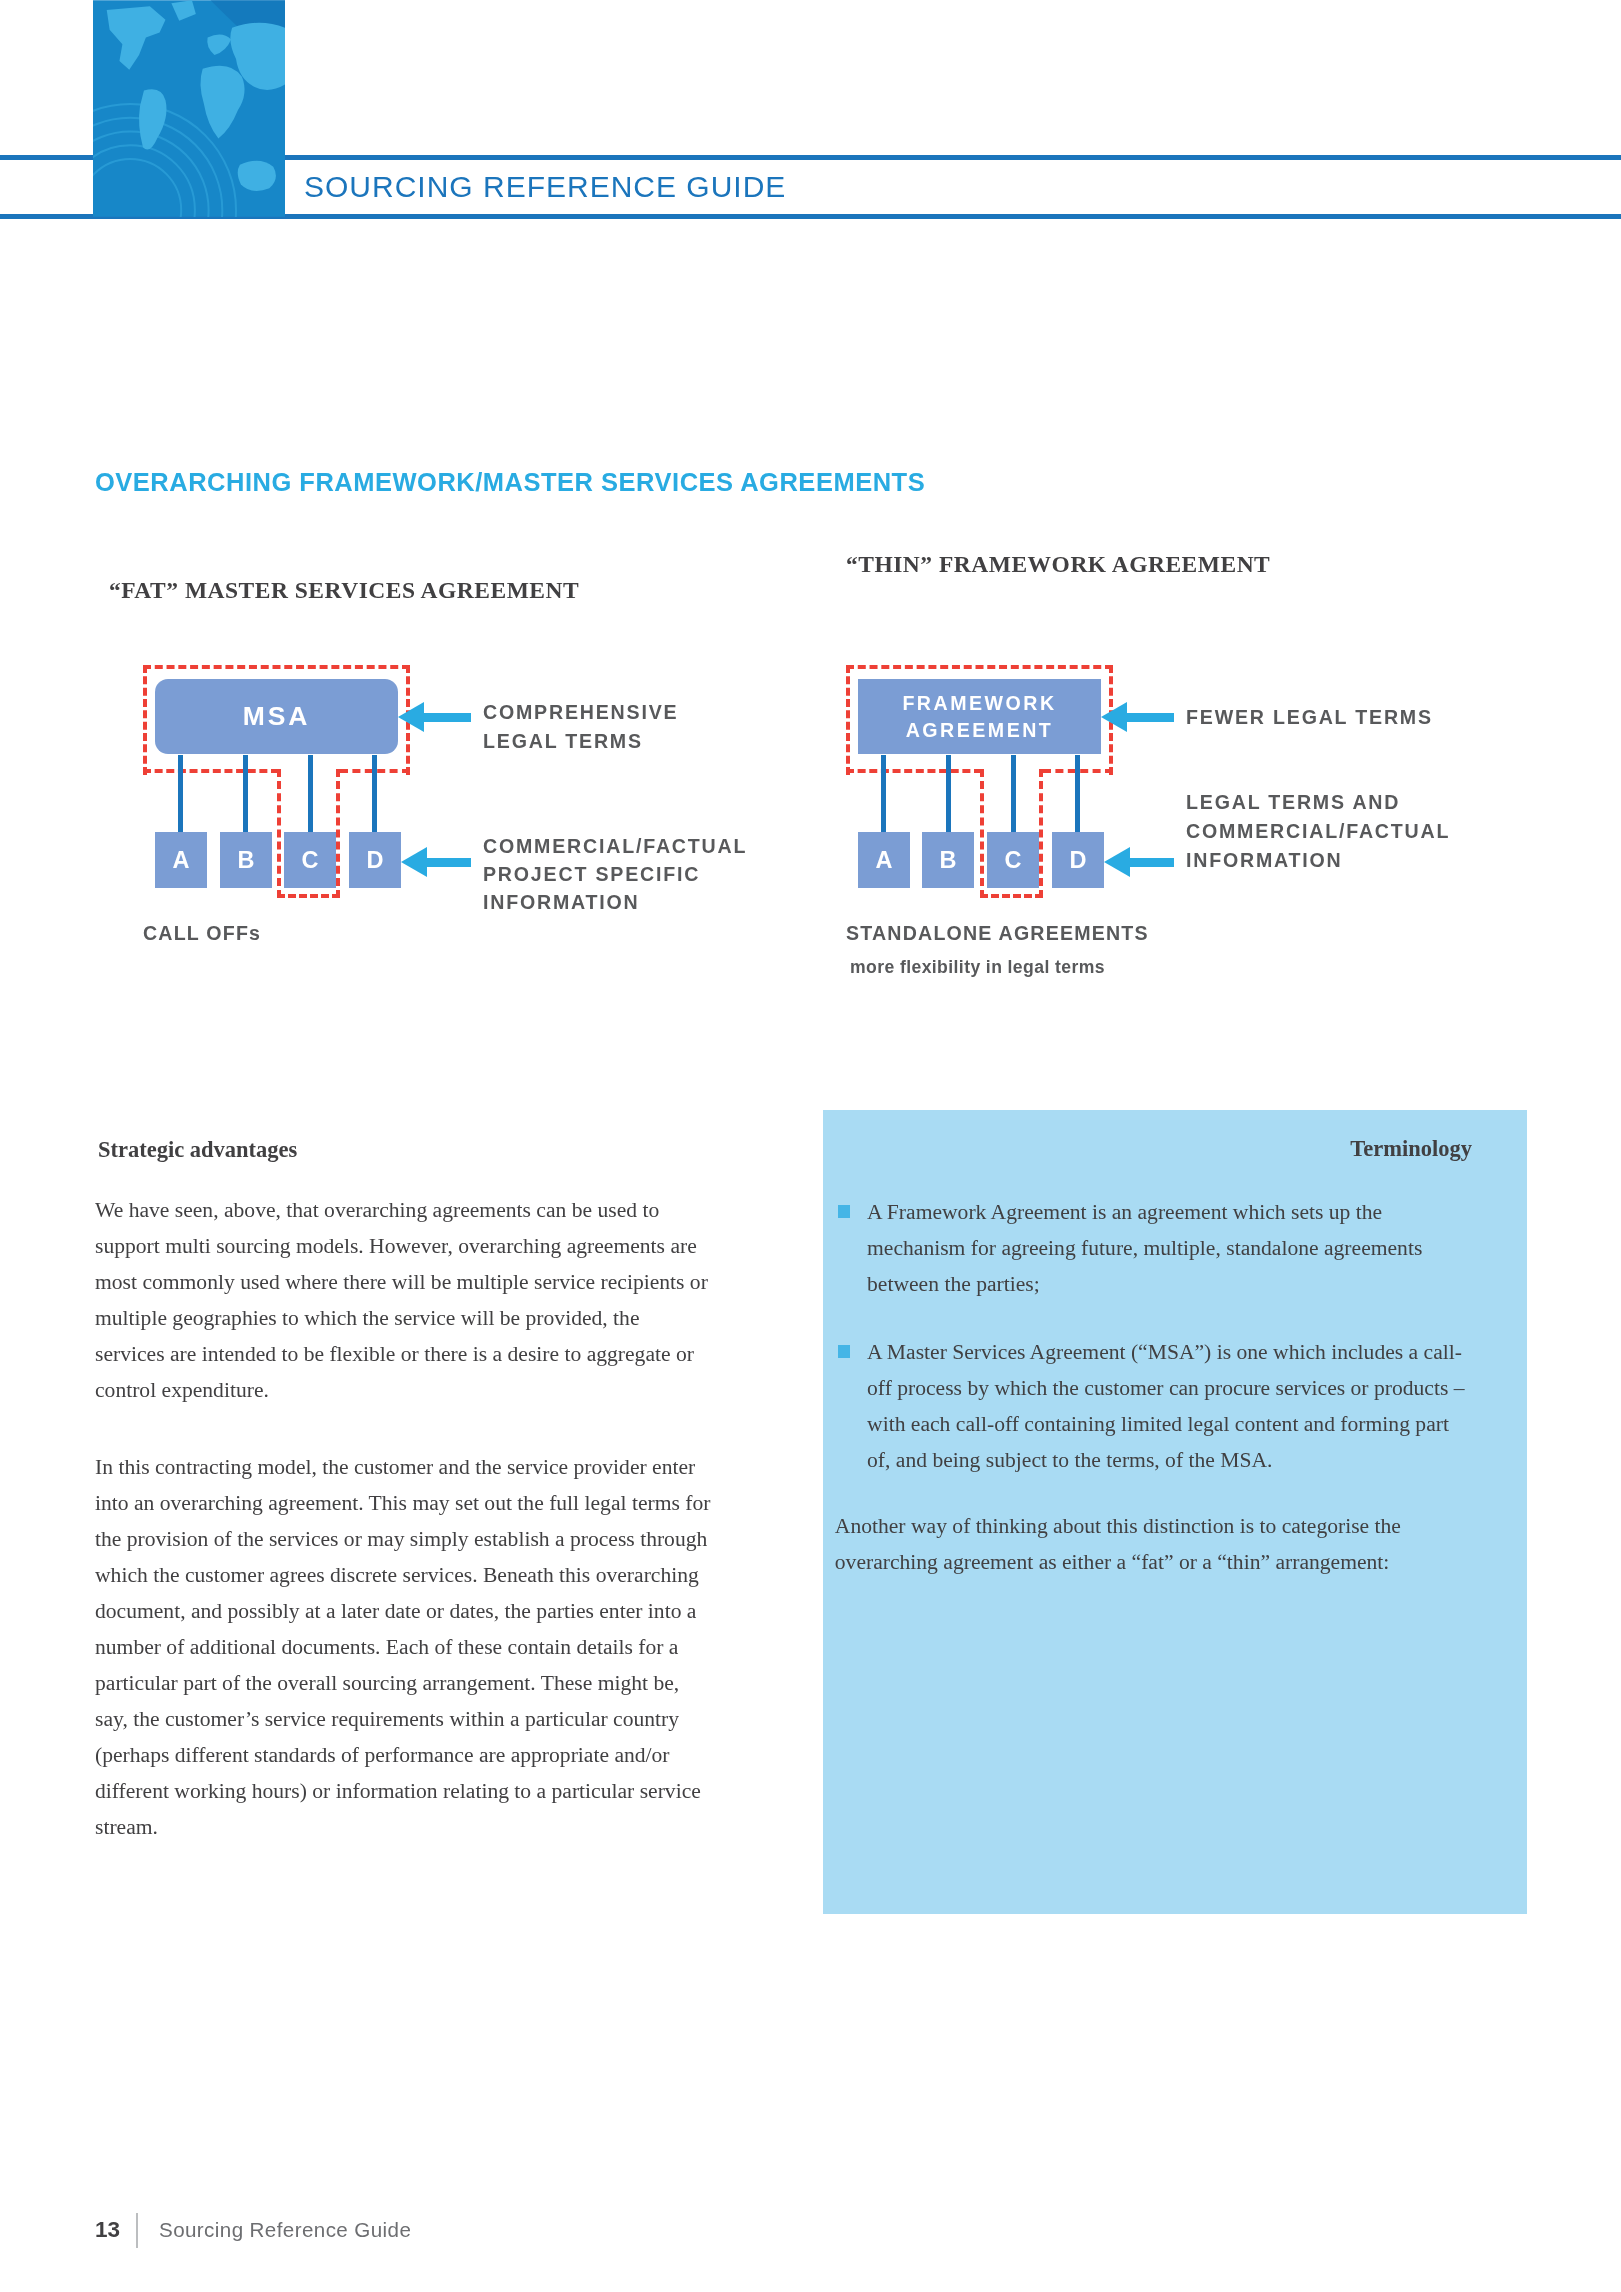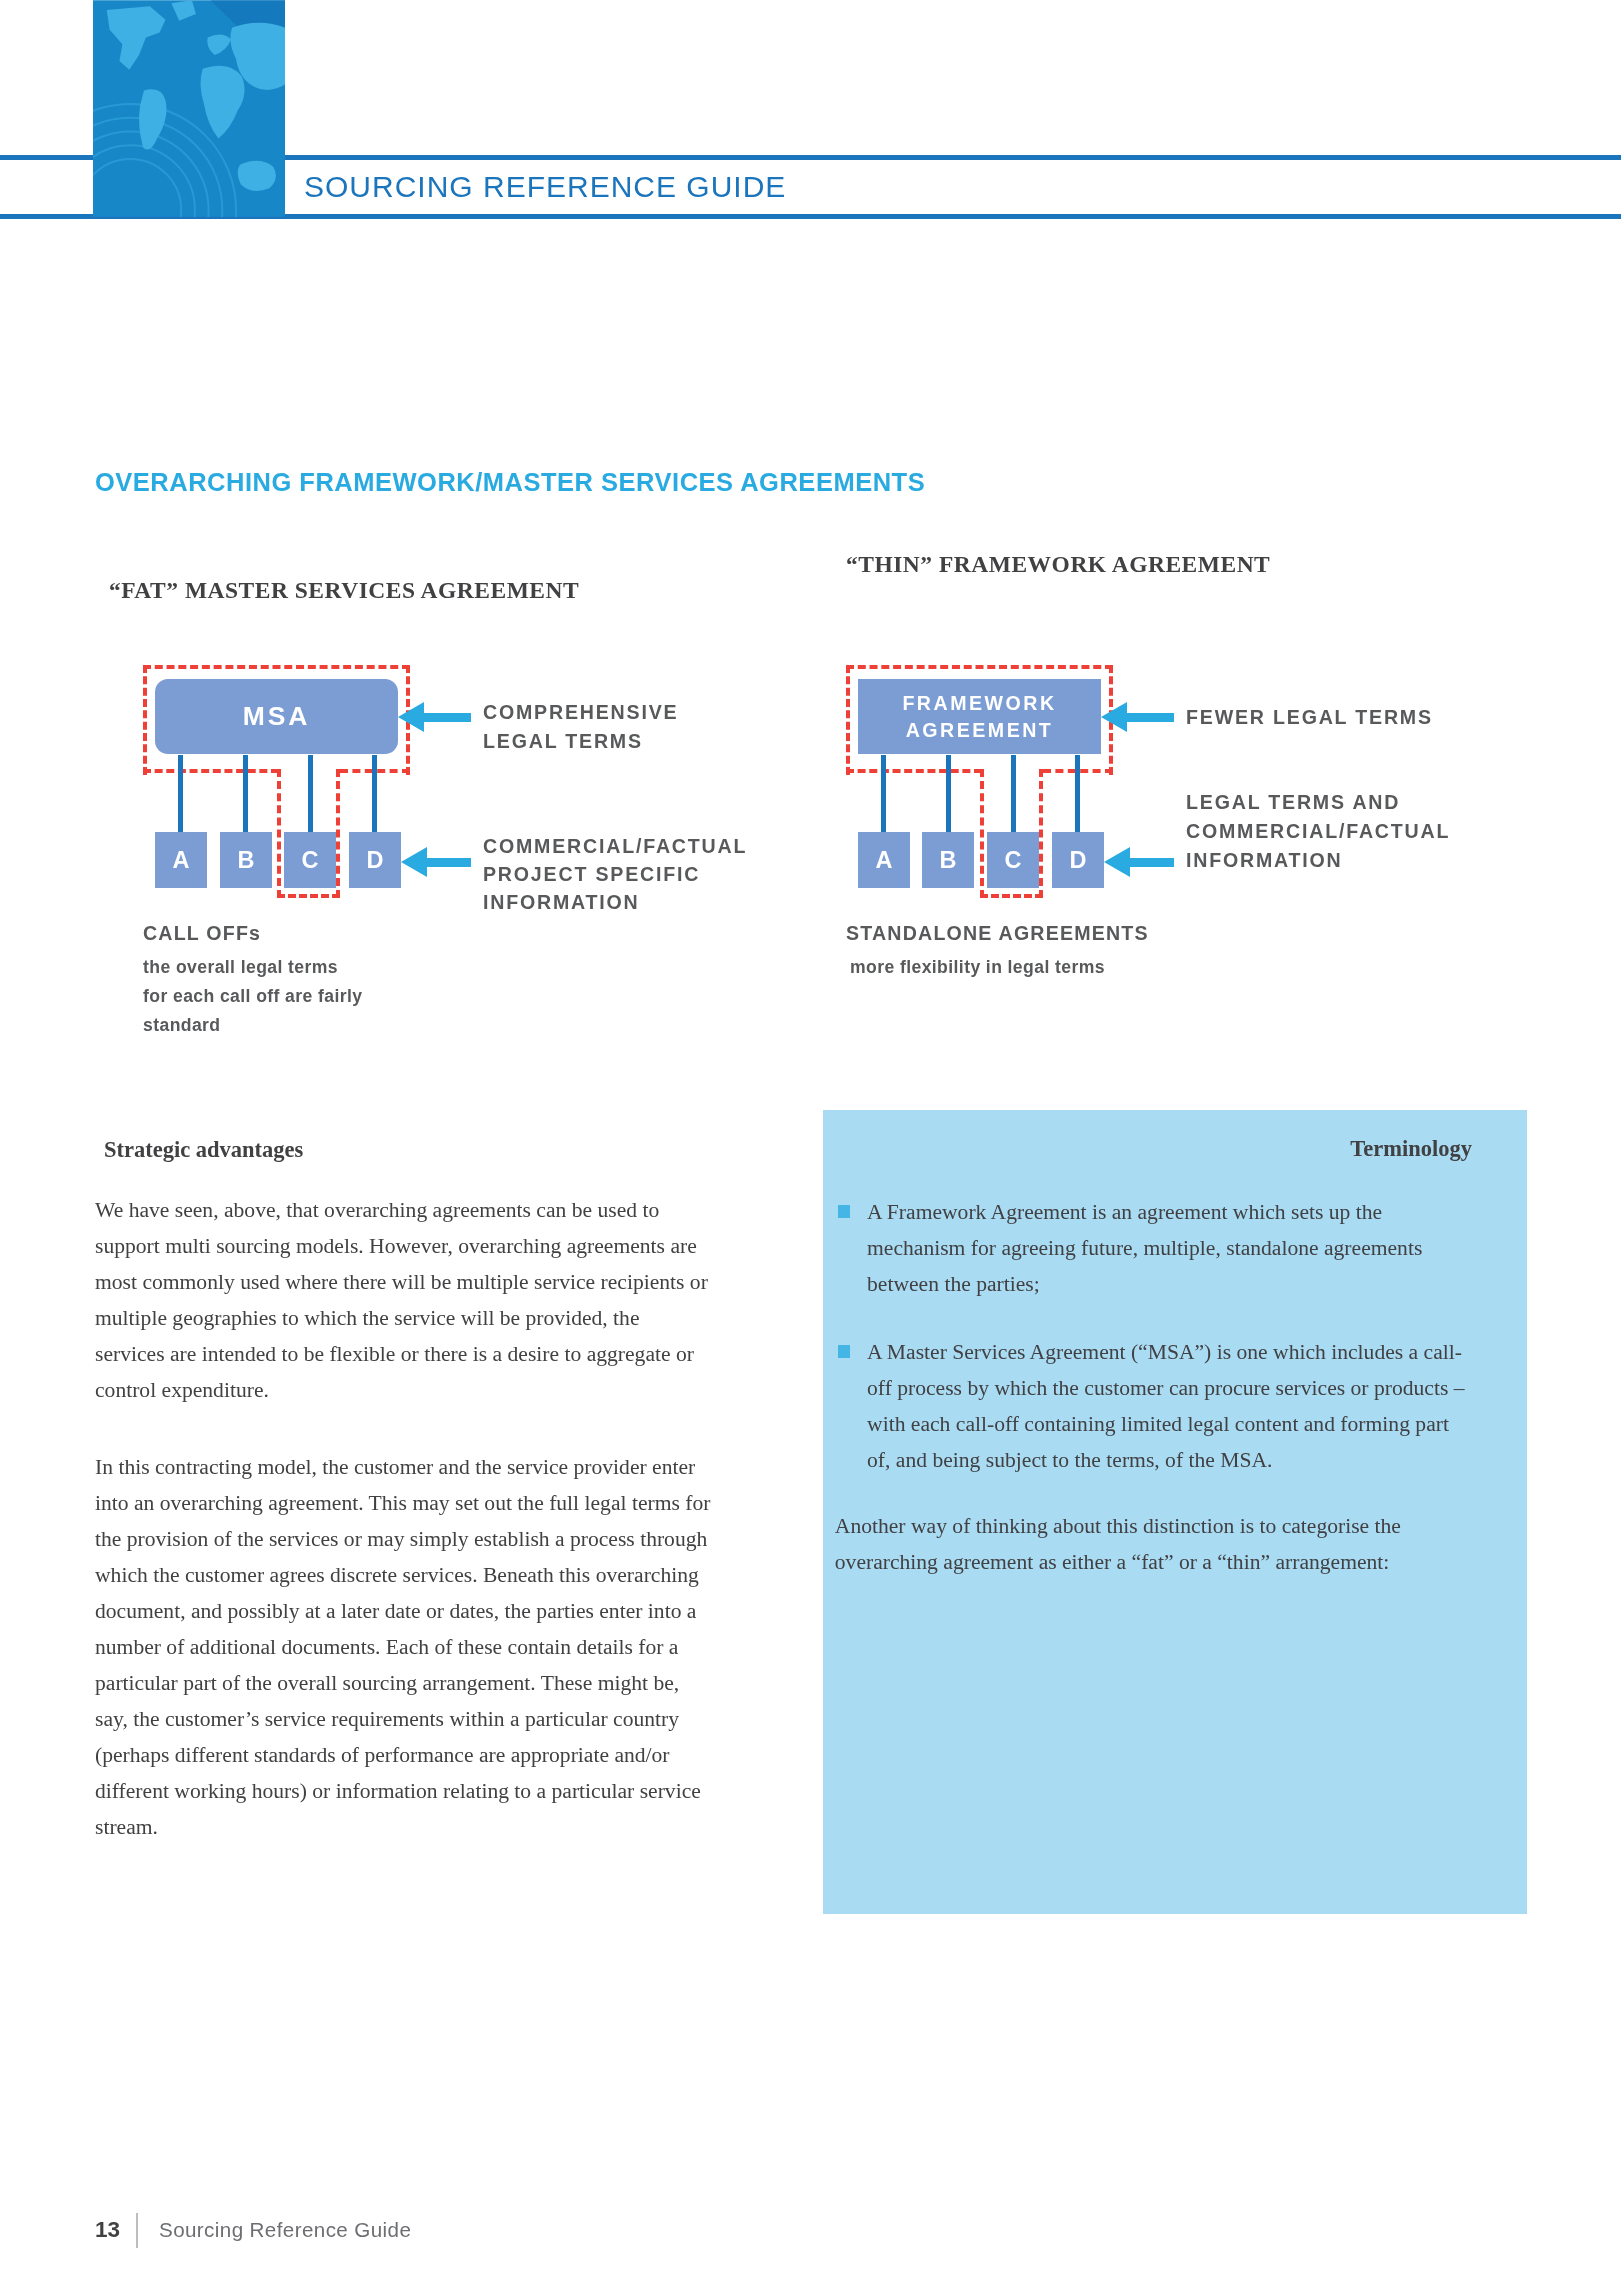--- a/index.html
+++ b/index.html
@@ -38,21 +38,21 @@
   .dlabel{position:absolute;font-weight:bold;font-size:19.6px;letter-spacing:1.8px;
         color:#58595B;line-height:29px;white-space:pre-line;}
   .caption-title{position:absolute;font-weight:bold;font-size:19.6px;letter-spacing:1.2px;color:#58595B;}
   .caption-body{position:absolute;font-weight:bold;font-size:17.6px;letter-spacing:0.4px;
         color:#58595B;line-height:29px;white-space:pre-line;}
   
   .serif-head{position:absolute;font-family:"Liberation Serif",serif;font-weight:bold;
         font-size:22.5px;color:#414042;}
   .body-para{position:absolute;font-family:"Liberation Serif",serif;font-size:21.6px;
         color:#414042;line-height:36px;width:616px;}
-  #strategic-heading{left:104px;top:1137px;}
+  #strategic-heading{left:98px;top:1137px;}
   #para-1{left:95px;top:1192px;}
   #para-2{left:95px;top:1449px;}
   
   #terminology-box{position:absolute;left:823px;top:1110px;width:704px;height:804px;
         background:#A9DBF3;padding:25.5px 55px 0 11.8px;}
   #terminology-heading{font-family:"Liberation Serif",serif;font-weight:bold;font-size:22.5px;
         color:#414042;margin:0;text-align:right;}
   .term-para{font-family:"Liberation Serif",serif;font-size:21.6px;color:#414042;
         line-height:36px;margin:30px 0 0 0;}
   .term-bullet{display:flex;margin-top:32px;}
@@ -115,23 +115,20 @@
   <div class="arrow-head" style="left:398px;top:702px;"></div>
   <div class="arrow-shaft" style="left:422px;top:713px;width:49px;"></div>
   <div class="dlabel" style="left:483px;top:698px;">COMPREHENSIVE
 LEGAL TERMS</div>
   <div class="arrow-head" style="left:401px;top:847px;"></div>
   <div class="arrow-shaft" style="left:425px;top:858px;width:46px;"></div>
   <div class="dlabel" style="left:483px;top:832px;line-height:28px;">COMMERCIAL/FACTUAL
 PROJECT SPECIFIC
 INFORMATION</div>
   <div class="caption-title" style="left:143px;top:922px;">CALL OFFs</div>
-  <div class="caption-body" style="left:143px;top:953px;">the overall legal terms
-for each call off are fairly
-standard</div>
 
   <div class="dash-rect" style="left:846px;top:665px;width:267px;height:110px;"></div>
   <div class="dash-seg" style="left:846px;top:769px;width:136px;"></div>
   <div class="dash-seg" style="left:1043px;top:769px;width:70px;"></div>
   <div class="dash-col" style="left:980px;top:769px;width:63px;height:129px;"></div>
   <div class="main-box" id="fa-box">FRAMEWORK
 AGREEMENT</div>
   <div class="conn" style="left:881px;"></div>
   <div class="conn" style="left:946px;"></div>
   <div class="conn" style="left:1011px;"></div>

